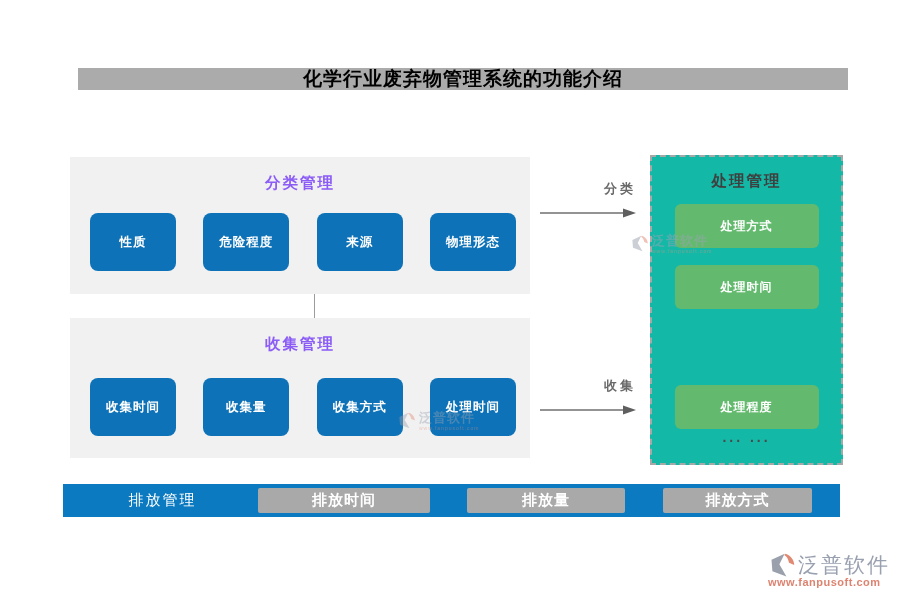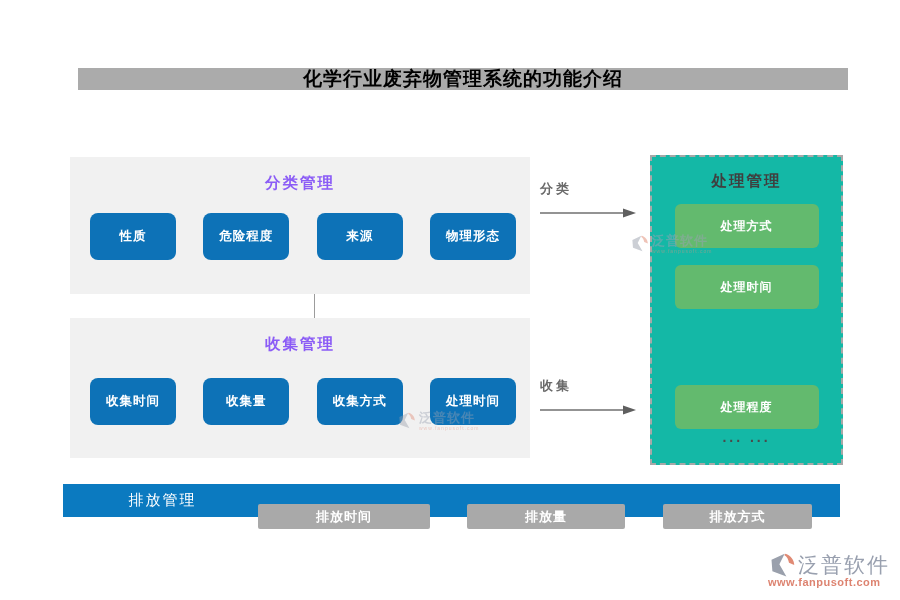--- a/index.html
+++ b/index.html
@@ -27,30 +27,30 @@
   .node-row {
     position:absolute; left:20px; right:14px; display:flex; justify-content:space-between;
   }
   .panel.classification .node-row { top:56px; }
   .panel.collection .node-row { top:60px; }
   .node {
     display:flex; align-items:center; justify-content:center;
     color:#fff; font-weight:bold; font-size:12.5px; letter-spacing:1px;
   }
   .node.blue {
-    width:86px; height:47px; background:#0d72b7; border-radius:8px;
+    width:86px; height:58px; background:#0d72b7; border-radius:8px;
   }
 
   
   .connector-v {
     position:absolute; left:314px; top:294px; width:1px; height:24px; background:#9c9c9c;
   }
 
   
-  .arrow { position:absolute; left:540px; width:96px; text-align:left; }
+  .arrow { position:absolute; left:540px; width:96px; text-align:right; }
   .arrow-1 { top:180px; }
   .arrow-2 { top:377px; }
   .arrow-label {
     font-size:13px; font-weight:bold; color:#6a6a6a; letter-spacing:3px; margin-bottom:9px;
   }
   .arrow svg { display:block; }
 
   
   .panel-dashed {
     position:absolute; left:650px; top:155px; width:193px; height:310px;
@@ -70,21 +70,21 @@
   
   .emission-bar {
     position:absolute; left:63px; top:484px; width:777px; height:33px; background:#0b7ac0;
   }
   .emission-title {
     position:absolute; left:0; top:0; width:199px; height:33px;
     display:flex; align-items:center; justify-content:center;
     color:#fff; font-weight:normal; font-size:15px; letter-spacing:2px;
   }
   .node.gray {
-    position:absolute; top:20px; height:25px; background:#a9a9a9; border-radius:2px; font-size:13px;
+    position:absolute; top:4px; height:25px; background:#a9a9a9; border-radius:2px; font-size:15px;
   }
   .e1 { left:195px; width:172px; }
   .e2 { left:404px; width:158px; }
   .e3 { left:600px; width:149px; }
 
   
   .wm { position:absolute; display:flex; align-items:flex-start; gap:3px; pointer-events:none; }
   .wm-a { left:630px; top:234px; opacity:0.5; }
   .wm-b { left:397px; top:411px; opacity:0.42; }
   .wm-icon { width:19px; height:19px; }

